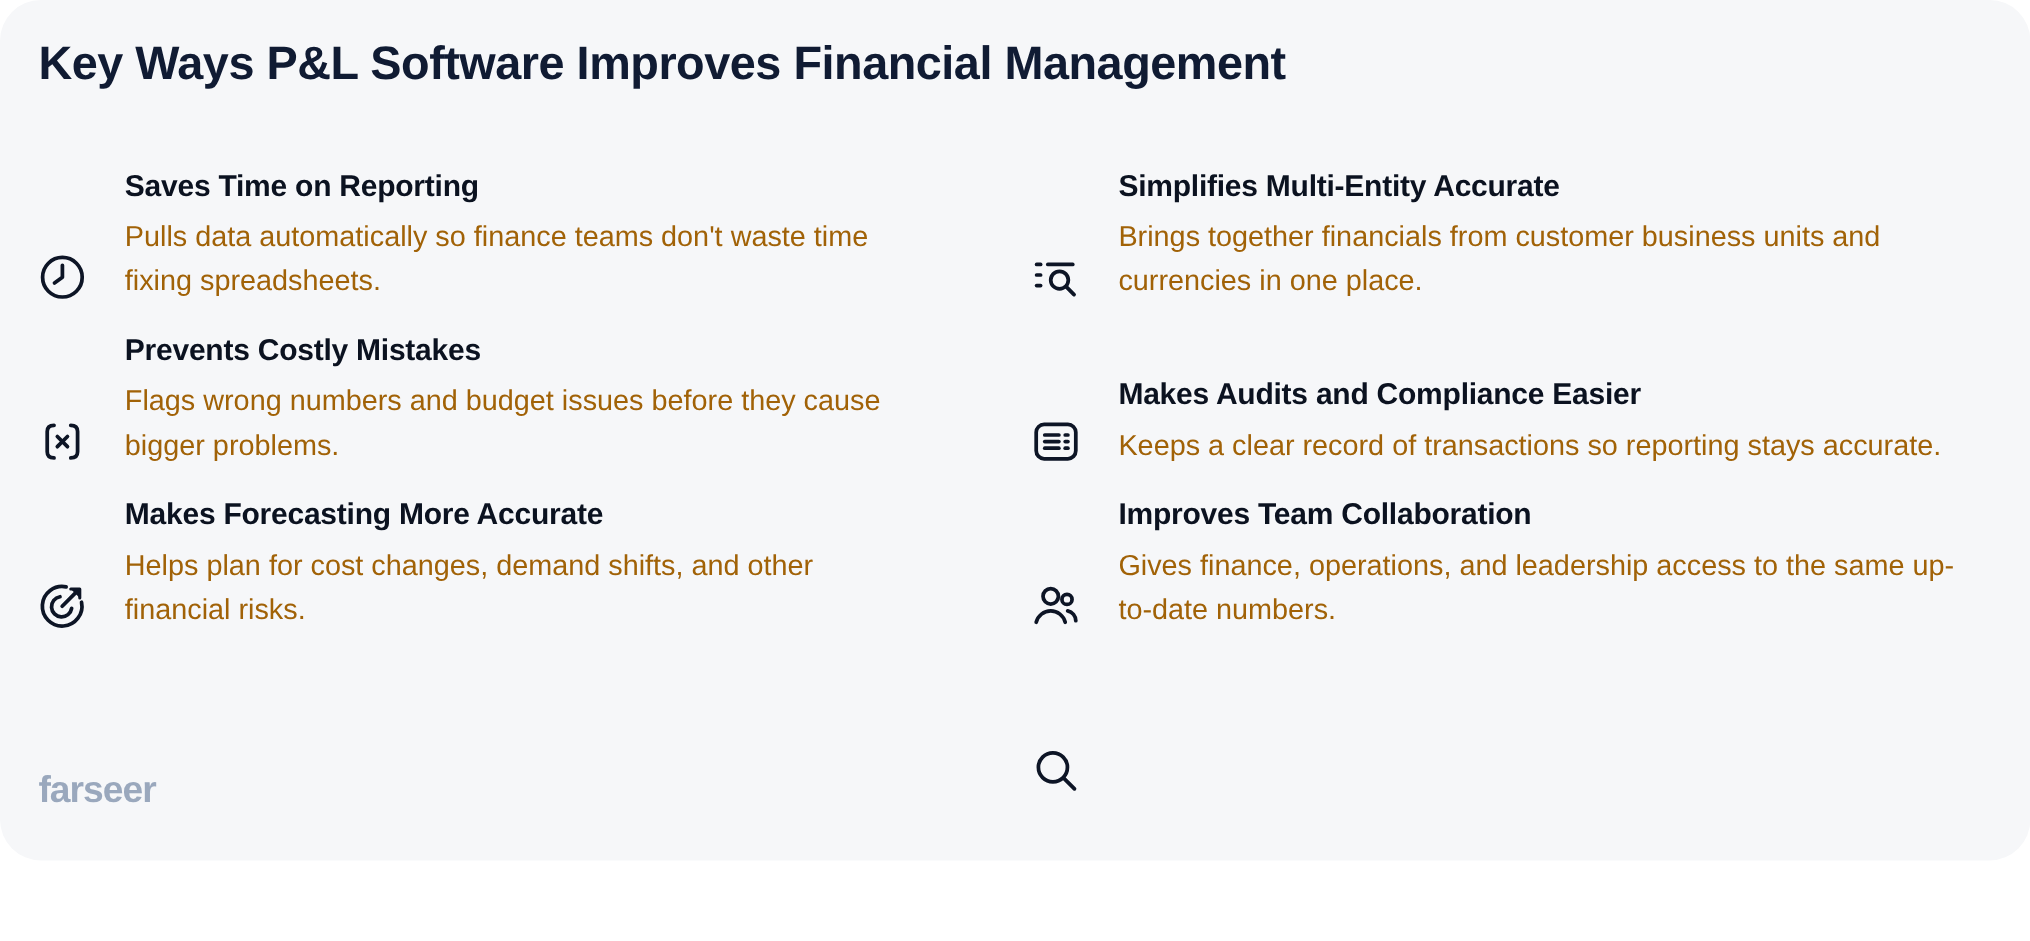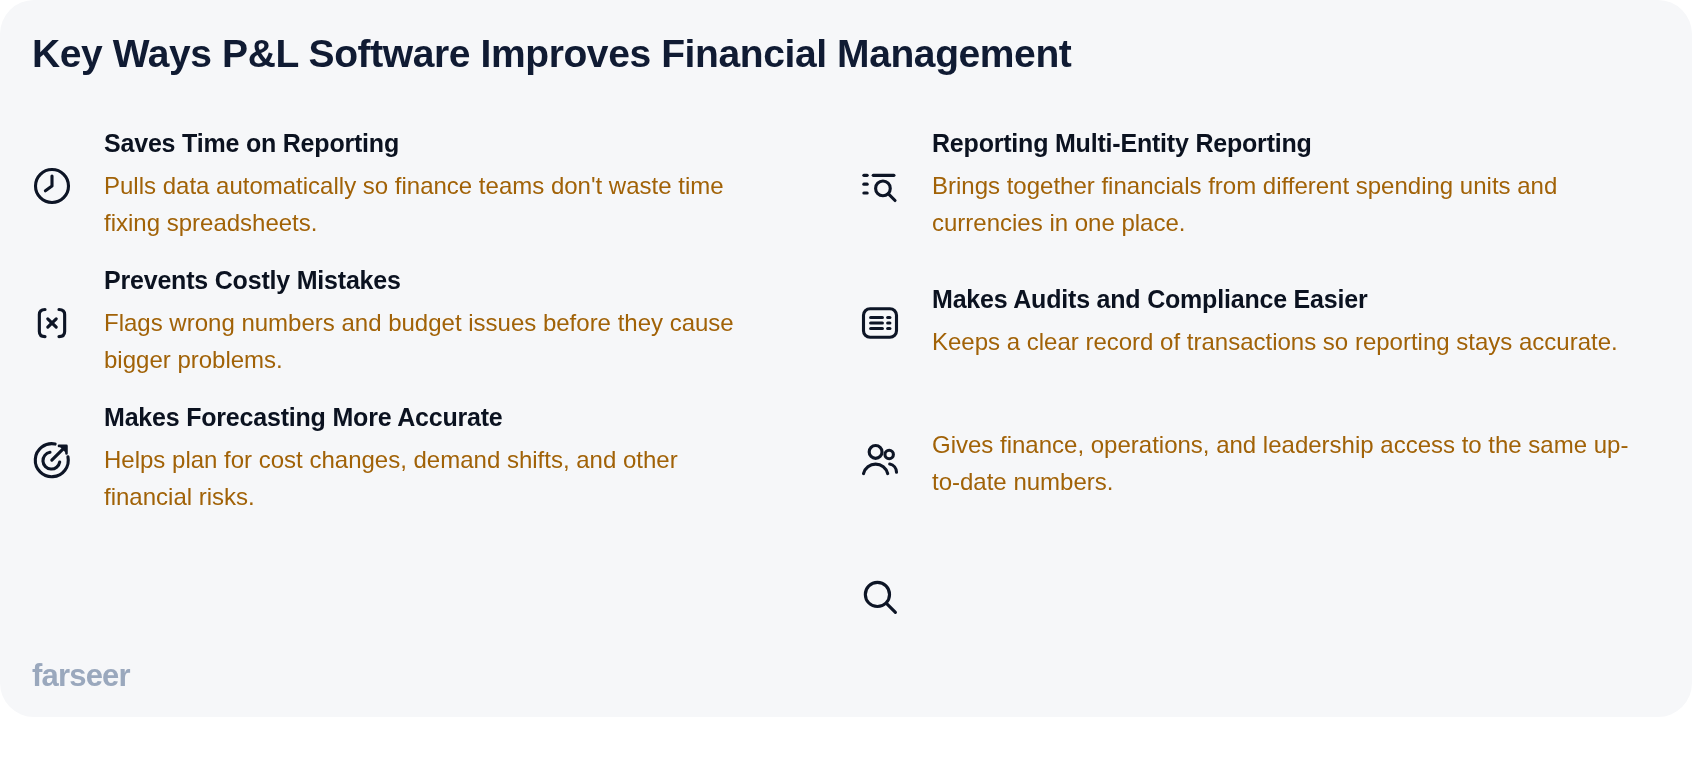--- a/index.html
+++ b/index.html
@@ -39,21 +39,21 @@
   .grid {
     display: grid;
     grid-template-columns: 790px 1fr;
     column-gap: 38px;
     row-gap: 0px;
     margin-top: 38px;
   }
 
   .feature {
     display: flex;
-    align-items: center;
+    align-items: flex-end;
     height: 137px;
   }
 
   .feature-icon {
     flex: 0 0 56px;
     width: 56px;
     height: 44px;
     display: flex;
     align-items: center;
     justify-content: flex-start;
@@ -89,21 +89,21 @@
     max-width: 660px;
   }
 
   .col-right .feature-desc {
     max-width: 700px;
   }
 
   .brand {
     position: absolute;
     left: 32px;
-    bottom: 22px;
+    bottom: 40px;
     font-size: 31px;
     line-height: 38px;
     font-weight: 700;
     letter-spacing: -0.8px;
     color: #9aa8bd;
   }
 </style>
 </head>
 <body>
 
@@ -168,22 +168,22 @@
           <svg width="44" height="44" viewBox="0 0 24 24" fill="none" stroke="currentColor" stroke-width="1.7" stroke-linecap="round" stroke-linejoin="round">
             <line x1="3.2" y1="6.2" x2="5" y2="6.2"></line>
             <line x1="3.2" y1="11" x2="5" y2="11"></line>
             <line x1="3.2" y1="15.8" x2="5" y2="15.8"></line>
             <line x1="8.3" y1="6.2" x2="19.6" y2="6.2"></line>
             <circle cx="13.6" cy="13.3" r="4"></circle>
             <line x1="16.6" y1="16.3" x2="20.2" y2="19.9"></line>
           </svg>
         </span>
         <div class="feature-body">
-          <h2 class="feature-title">Reporting Multi-Entity Reporting</h2>
-          <p class="feature-desc">Brings together financials from different spending units and currencies in one place.</p>
+          <h2 class="feature-title">Simplifies Multi-Entity Accurate</h2>
+          <p class="feature-desc">Brings together financials from customer business units and currencies in one place.</p>
         </div>
       </div>
 
       <div class="feature">
         <span class="feature-icon">
           <svg width="44" height="44" viewBox="0 0 24 24" fill="none" stroke="currentColor" stroke-width="1.7" stroke-linecap="round" stroke-linejoin="round">
             <rect x="3" y="4.2" width="18" height="15.6" rx="3.6"></rect>
             <line x1="6.9" y1="9" x2="13.3" y2="9"></line>
             <line x1="6.9" y1="12" x2="13.3" y2="12"></line>
             <line x1="6.9" y1="15" x2="13.3" y2="15"></line>
@@ -201,20 +201,21 @@
       <div class="feature">
         <span class="feature-icon">
           <svg width="44" height="44" viewBox="0 0 24 24" fill="none" stroke="currentColor" stroke-width="1.7" stroke-linecap="round" stroke-linejoin="round">
             <circle cx="9.6" cy="7.6" r="3.5"></circle>
             <circle cx="17" cy="9" r="2.3"></circle>
             <path d="M3 19.4a6.8 6.8 0 0 1 13.2 0"></path>
             <path d="M17.3 14.2a4.6 4.6 0 0 1 3.7 4.5"></path>
           </svg>
         </span>
         <div class="feature-body">
+          <h2 class="feature-title">Improves Team Collaboration</h2>
           <p class="feature-desc">Gives finance, operations, and leadership access to the same up-to-date numbers.</p>
         </div>
       </div>
 
       <div class="feature">
         <span class="feature-icon">
           <svg width="44" height="44" viewBox="0 0 24 24" fill="none" stroke="currentColor" stroke-width="1.7" stroke-linecap="round" stroke-linejoin="round">
             <circle cx="10.6" cy="10.6" r="6.6"></circle>
             <line x1="15.5" y1="15.5" x2="20.4" y2="20.4"></line>
           </svg>

